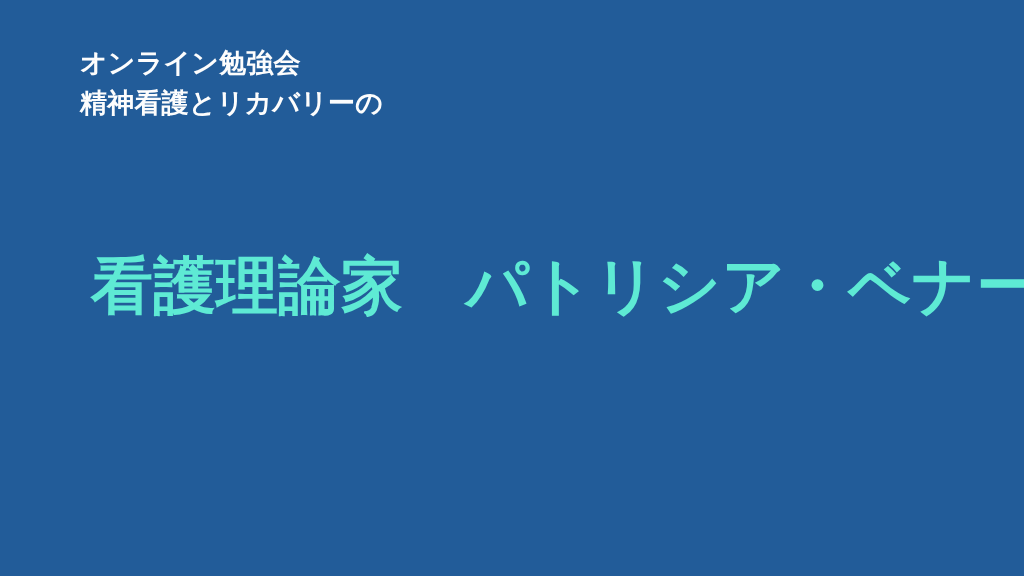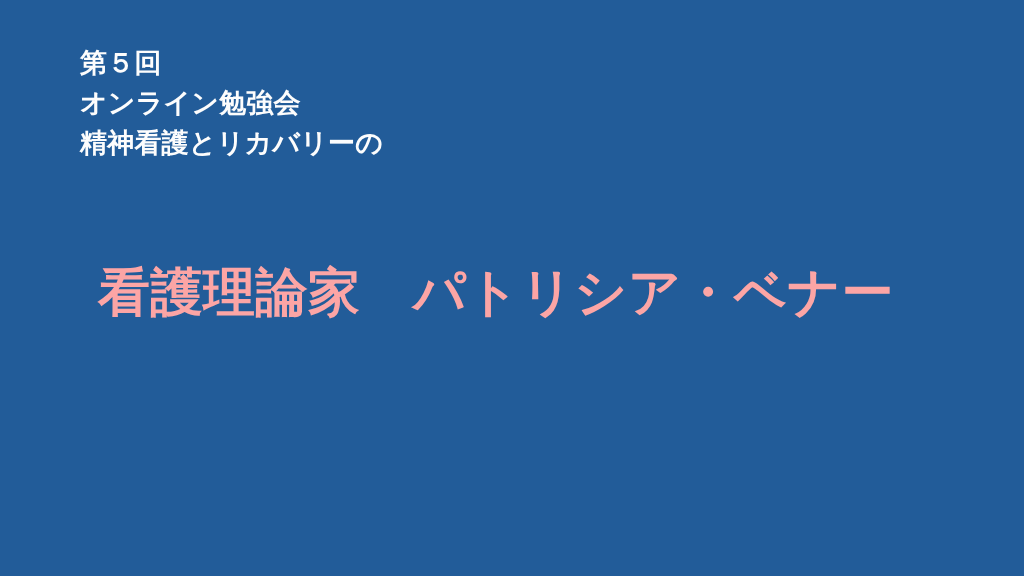--- a/index.html
+++ b/index.html
@@ -46,24 +46,24 @@
 
   
   .slide-title-wrap {
     position: absolute;
     left: 86px;
     top: 246px;
     width: 900px;
   }
 
   .slide-title {
-    margin: 12px;
-    color: #fca5a5;
+    margin: 5px;
+    color: #5eead4;
     font-weight: 700;
-    font-size: 52px;
+    font-size: 62px;
     line-height: 70px;
     letter-spacing: 0.5px;
     white-space: pre;
     text-rendering: geometricPrecision;
   }
 
   
   .slide-body {
     position: absolute;
     left: 0;
@@ -71,21 +71,20 @@
     width: 1024px;
     height: 246px;
   }
 </style>
 </head>
 <body>
 
 <div class="slide">
 
   <div class="slide-header">
-    <span class="header-line">第５回</span>
     <span class="header-line">オンライン勉強会</span>
     <span class="header-line">精神看護とリカバリーの</span>
   </div>
 
   <div class="slide-title-wrap">
     <h1 class="slide-title">看護理論家　パトリシア・ベナー</h1>
   </div>
 
   <div class="slide-body"></div>
 

